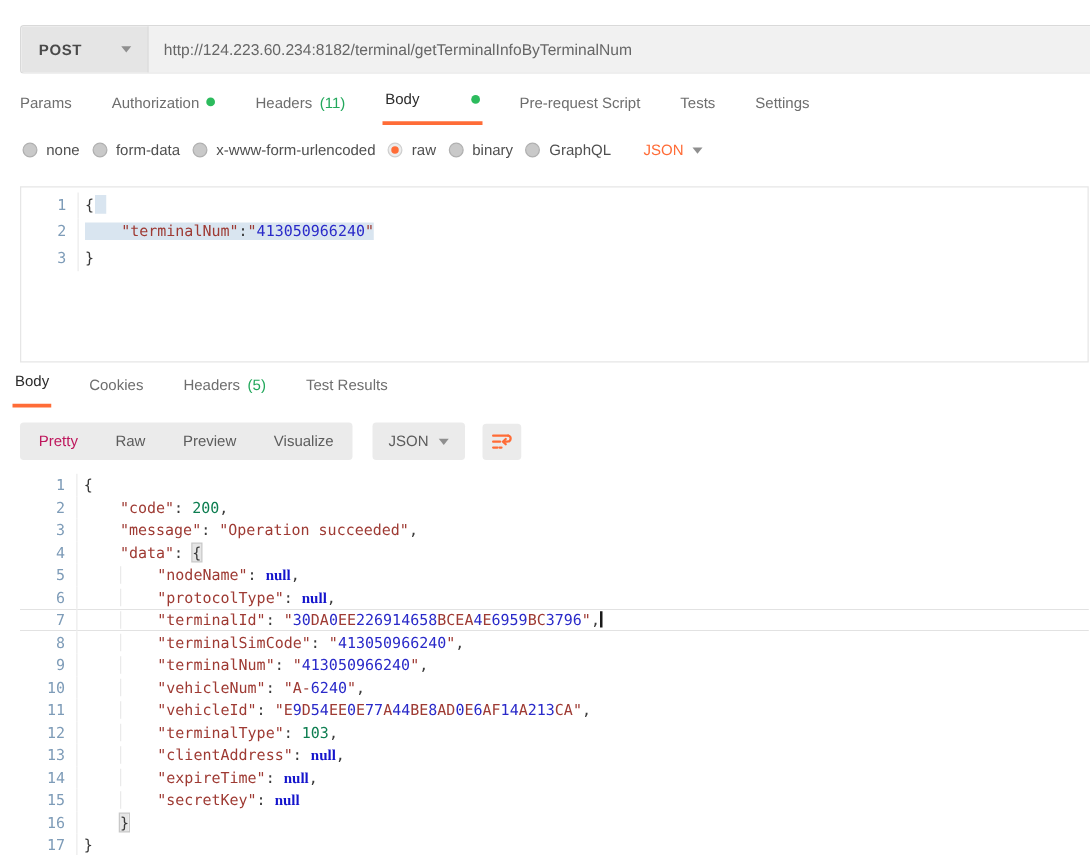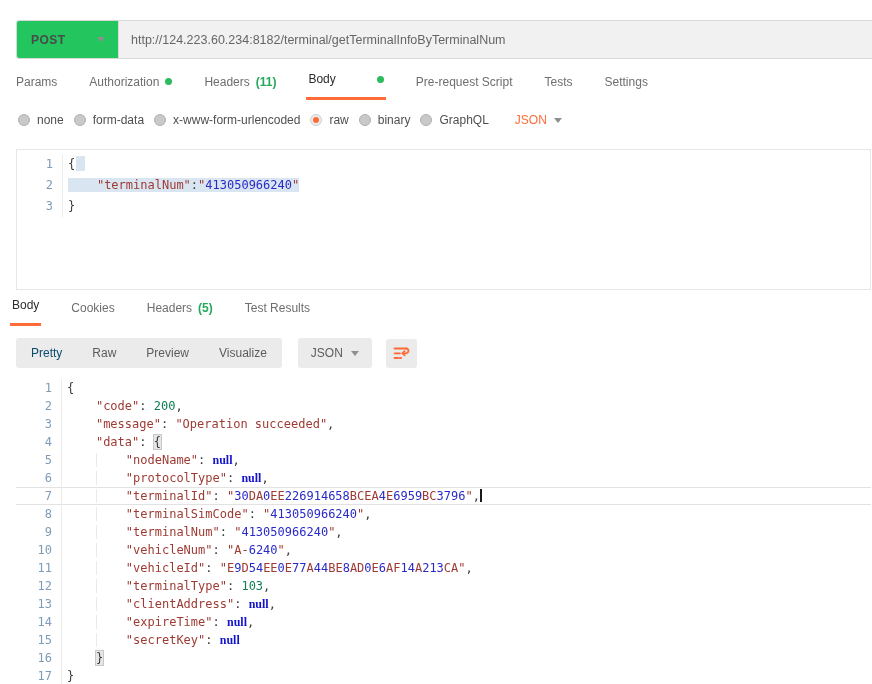--- a/index.html
+++ b/index.html
@@ -7,34 +7,34 @@
     --c-key:#9e3a33; --c-str:#9e3a33; --c-num:#0e7e51; --c-null:#1414cc;
     --c-digit:#2a2ac9; --c-sel:#d9e5f0; --c-ln:#7e9cb8; --c-punc:#3a3a3a;
   }
   *{margin:0;padding:0;box-sizing:border-box;}
   body{width:872px;height:684px;background:#fff;overflow:hidden;
        font-family:"Liberation Sans",sans-serif;color:#3c3c3c;}
   
   .url-row{display:flex;margin:20px 0 0 16px;height:39px;border:1px solid #d9d9d9;
            border-right:none;border-radius:3px 0 0 3px;overflow:hidden;}
   .method{width:102px;flex:none;display:flex;align-items:center;justify-content:space-between;
-          padding:0 13px 0 14px;border-right:1px solid #d9d9d9;background:#22c55e;
+          padding:0 13px 0 14px;border-right:1px solid #d9d9d9;background:#e5e5e5;
           font-size:12px;font-weight:bold;color:#4a4a4a;letter-spacing:.5px;cursor:pointer;}
   .caret{width:0;height:0;border-left:4px solid transparent;border-right:4px solid transparent;
          border-top:5px solid #8f8f8f;display:inline-block;}
   .url{flex:1;display:flex;align-items:center;padding:0 12px;font-size:12.5px;color:#666;
        background:#f1f1f1;white-space:nowrap;overflow:hidden;}
   
   .tabs{display:flex;gap:28px;font-size:12px;color:#6e6e6e;}
   .req-tabs{margin:13px 0 0 14px;}
   .resp-tabs{margin:8px 0 0 10px;}
   .tab{display:flex;align-items:center;gap:6px;padding:0 2px 9px 2px;cursor:pointer;}
   .tab.active{color:#2b2b2b;border-bottom:3px solid var(--orange);padding-bottom:11px;gap:41px;}
   .dot{width:7px;height:7px;border-radius:50%;background:var(--green);}
-  .count{color:var(--count-green);font-weight:bold;}
+  .count{color:var(--count-green);}
   
   .modes{display:flex;align-items:center;gap:22px;margin:13px 0 0 18px;font-size:12px;color:#4f4f4f;}
   .mode{display:flex;align-items:center;gap:7px;cursor:pointer;}
   .radio{width:12px;height:12px;border-radius:50%;background:#c9c9c9;border:1px solid #b0b0b0;flex:none;}
   .mode.selected .radio{background:#ededed;border:1px solid #cfcfcf;position:relative;}
   .mode.selected .radio::after{content:"";position:absolute;inset:2px;border-radius:50%;background:var(--orange);}
   .lang-inline{display:flex;align-items:center;gap:7px;color:var(--orange);cursor:pointer;margin-left:4px;}
   
   .editor{font-family:"DejaVu Sans Mono","Liberation Mono",monospace;font-size:12px;color:var(--c-punc);}
   .req-editor{margin:22px 0 0 16px;width:855px;height:141px;border:1px solid #e6e6e6;padding-top:4px;}
@@ -55,21 +55,21 @@
   .t-k{color:var(--c-key);}
   .t-s{color:var(--c-str);}
   .t-d{color:var(--c-digit);}
   .t-n{color:var(--c-num);}
   .t-u{color:var(--c-null);font-weight:bold;font-family:Liberation Serif, serif;}
   .t-bm{color:var(--c-punc);background:#e6e6e6;box-shadow:0 0 0 1px #c8c8c8;}
   
   .resp-toolbar{display:flex;align-items:center;gap:16px;margin:12px 0 0 16px;}
   .viewgroup{display:flex;background:#ebebeb;border-radius:3px;overflow:hidden;}
   .view{padding:8px 15px;font-size:12px;color:#5c5c5c;cursor:pointer;}
-  .view.active{color:#0c4a6e;}
+  .view.active{color:#be185d;}
   .dd{display:flex;align-items:center;gap:8px;background:#ebebeb;border-radius:3px;
       padding:8px 13px;font-size:12px;color:#5c5c5c;cursor:pointer;}
   .iconbtn{background:#ebebeb;border-radius:3px;width:31px;height:29px;display:flex;
            align-items:center;justify-content:center;cursor:pointer;margin-left:-2px;}
 </style>
 </head>
 <body>
 
 <div class="app">
 

